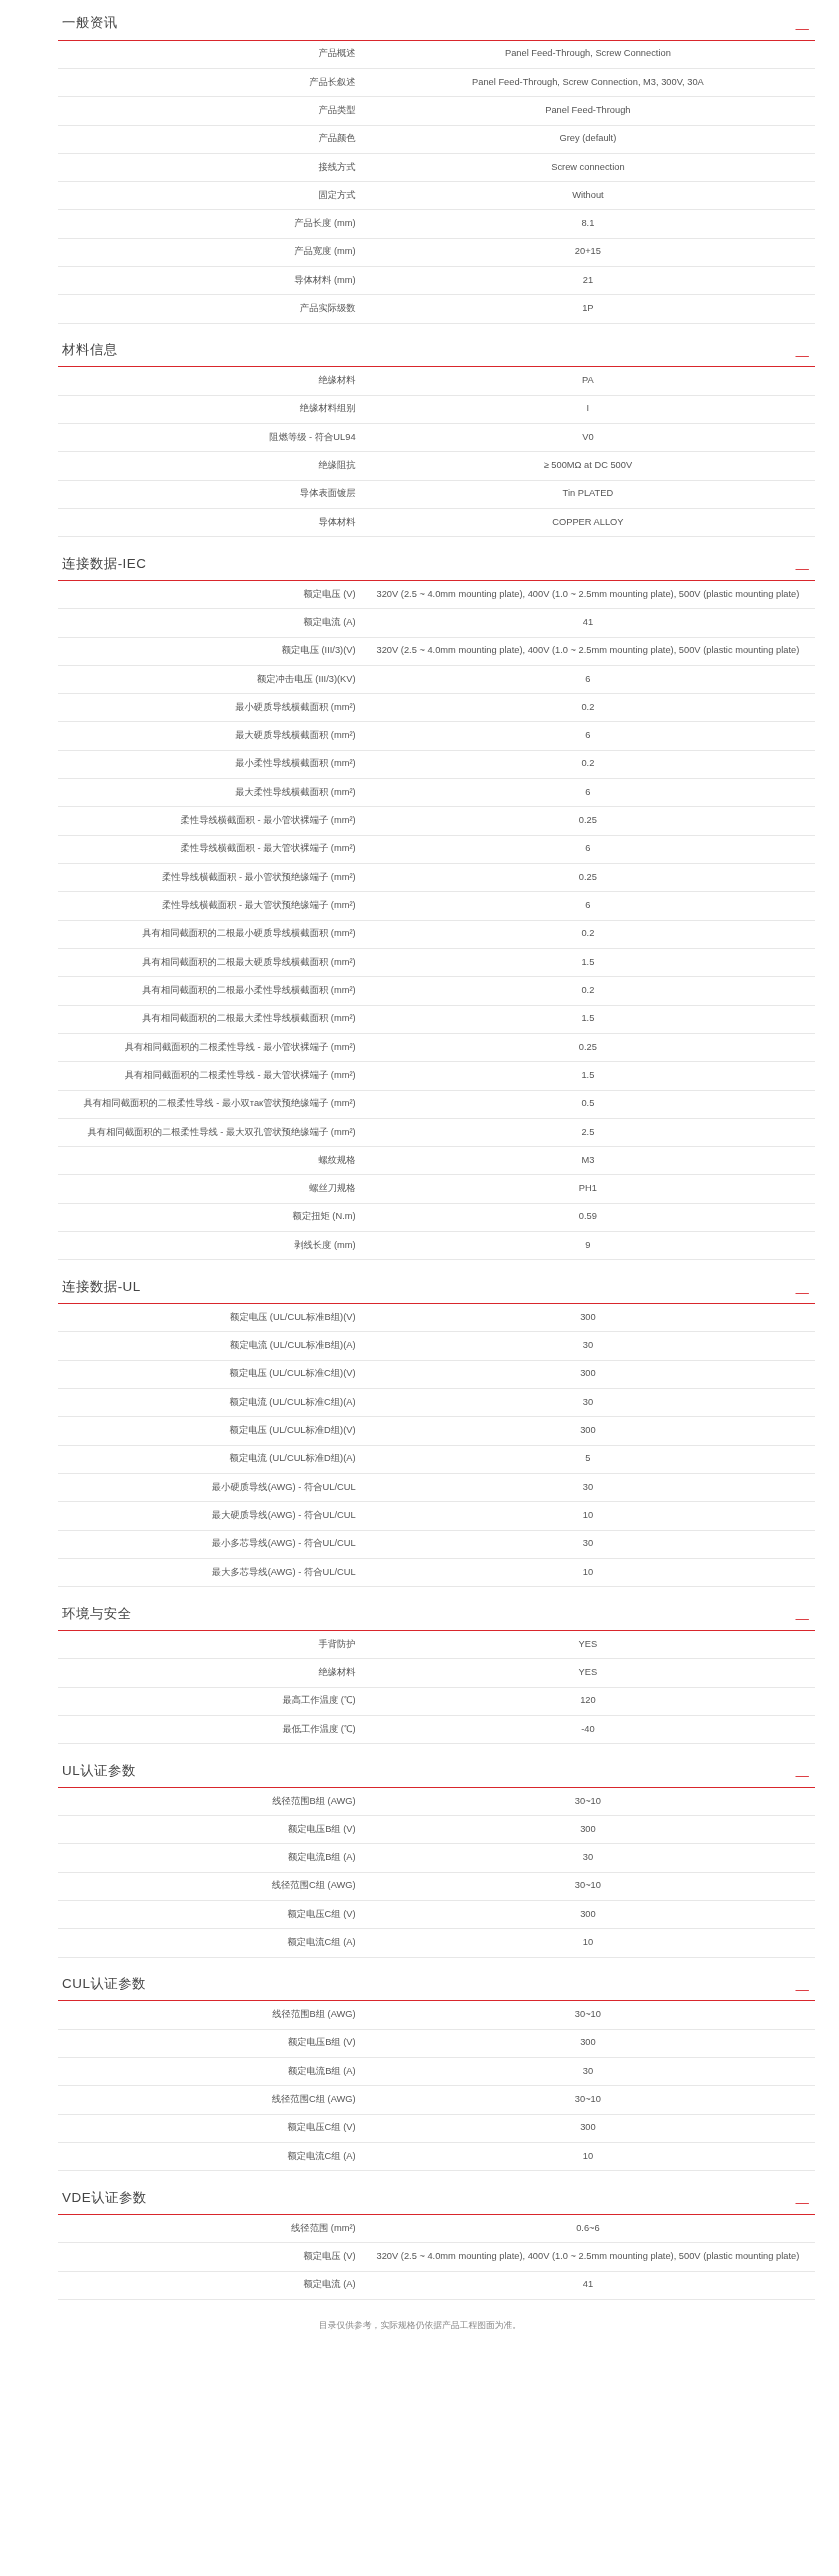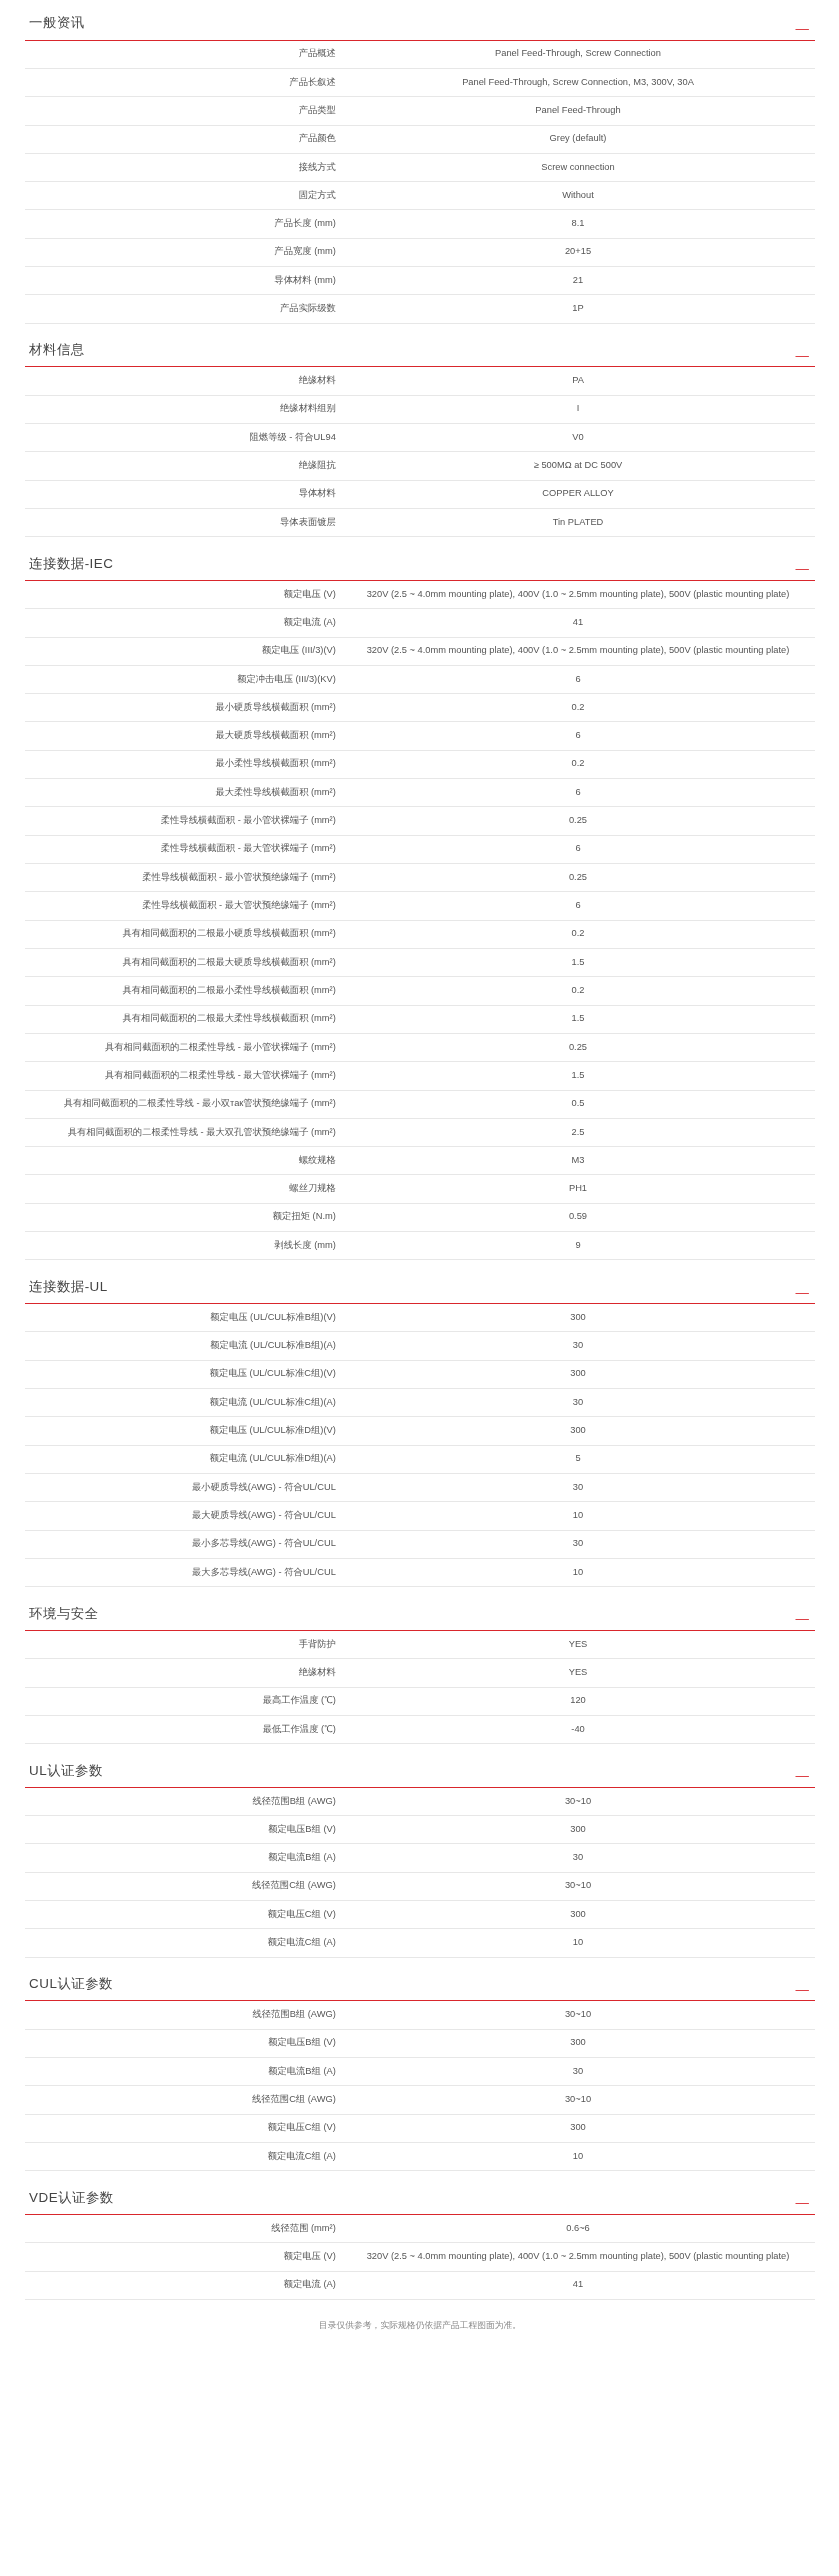--- a/index.html
+++ b/index.html
@@ -14,20 +14,21 @@
     min-height: 2886px;
     color: #333333;
     font-size: 9.8px;
   }
   .page {
     width: 840px;
     padding: 0 25px;
   }
   .section {
     margin-bottom: 3.1px;
+    margin-left: 33px;
   }
   .section-header {
     position: relative;
     padding: 14.4px 0 7.2px 4.1px;
     border-bottom: 1px solid #d9262c;
   }
   .section-title {
     font-size: 13.4px;
     color: #444444;
     letter-spacing: 0.5px;
@@ -143,26 +144,26 @@
             </tr>
             <tr>
               <td class="label">阻燃等级 - 符合UL94</td>
               <td class="value">V0</td>
             </tr>
             <tr>
               <td class="label">绝缘阻抗</td>
               <td class="value">≥ 500MΩ at DC 500V</td>
             </tr>
             <tr>
+              <td class="label">导体表面镀层</td>
+              <td class="value">Tin PLATED</td>
+            </tr>
+            <tr>
               <td class="label">导体材料</td>
               <td class="value">COPPER ALLOY</td>
-            </tr>
-            <tr>
-              <td class="label">导体表面镀层</td>
-              <td class="value">Tin PLATED</td>
             </tr>
           </tbody>
         </table>
       </div>
       <div class="section">
         <div class="section-header"><span class="section-title">连接数据-IEC</span><span class="section-toggle">—</span></div>
         <table class="spec">
           <tbody>
             <tr>
               <td class="label">额定电压 (V)</td>

